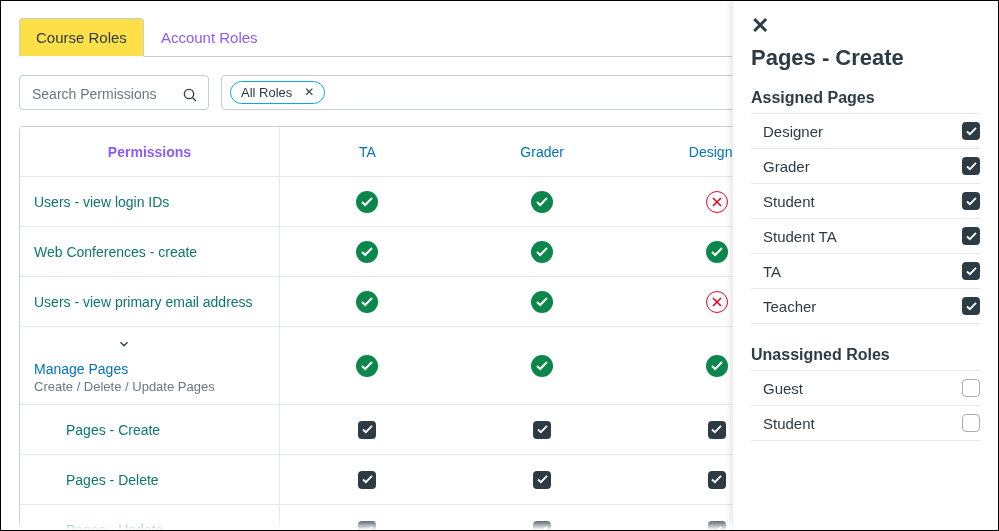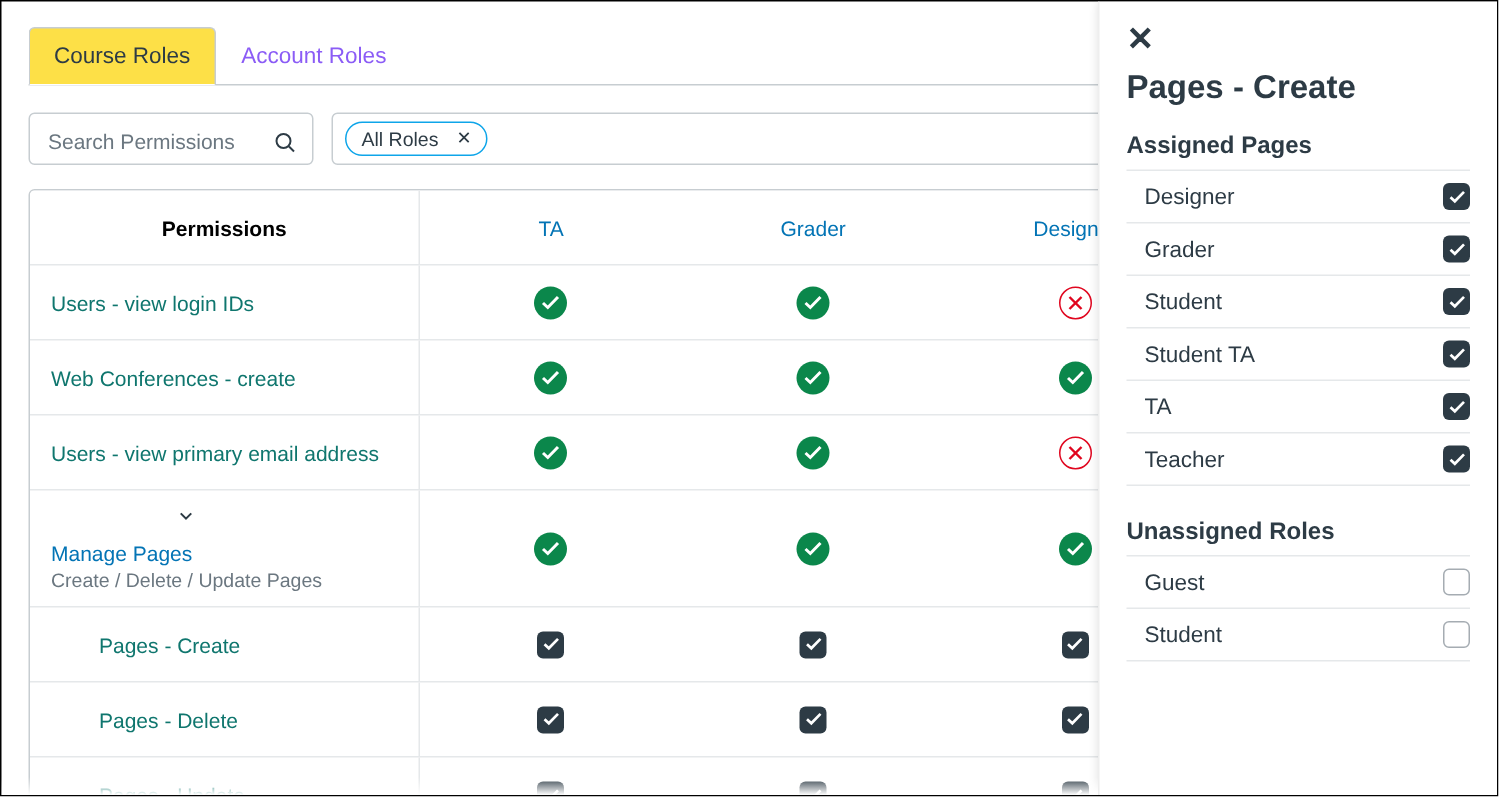--- a/index.html
+++ b/index.html
@@ -14,21 +14,21 @@
   .search input { border:none; outline:none; font-size:14px; width:140px; color:#2D3B45; }
   .search input::placeholder { color:#6B7780; }
   .chipbox { flex:1; border:1px solid #C7CDD1; border-radius:4px; padding:5px 8px; display:flex; align-items:center; }
   .chip { display:inline-flex; align-items:flex-start; gap:12px; border:1px solid #0ea5e9; border-radius:14px; padding:3px 10px; font-size:13px; color:#2D3B45; }
   .chip .x { font-size:12px; color:#2D3B45; cursor:pointer; }
 
   .table { border:1px solid #C7CDD1; border-radius:4px 4px 0 0; margin-right:18px; overflow:hidden; }
   .row { display:flex; border-bottom:1px solid #E5E8EA; min-height:50px; align-items:stretch; }
   .row:last-child { border-bottom:none; }
   .row.header { background:#fff; }
-  .row.header .cell { color:#000000; font-weight:600; font-size:14px; }
+  .row.header .cell { color:#8b5cf6; font-weight:600; font-size:14px; }
   .row.header .cell.role { color:#0374B5; font-weight:400; }
   .cell { display:flex; align-items:center; justify-content:center; }
   .cell.perm { flex:0 0 260px; justify-content:flex-start; padding:10px 14px; border-right:1px solid #E5E8EA; }
   .cell.role { flex:1 1 0; min-width:110px; }
   .perm-link { color:#0f766e; cursor:pointer; }
   .perm-sub .title { color:#0374B5; }
   .perm-sub .desc { color:#6B7780; font-size:13px; margin-top:2px; }
   .perm-indent { padding-left:46px !important; }
   .perm-caret { display:inline-flex; align-items:center; gap:10px;flex-direction:column; }
   .perm-caret svg { flex:0 0 auto; }

